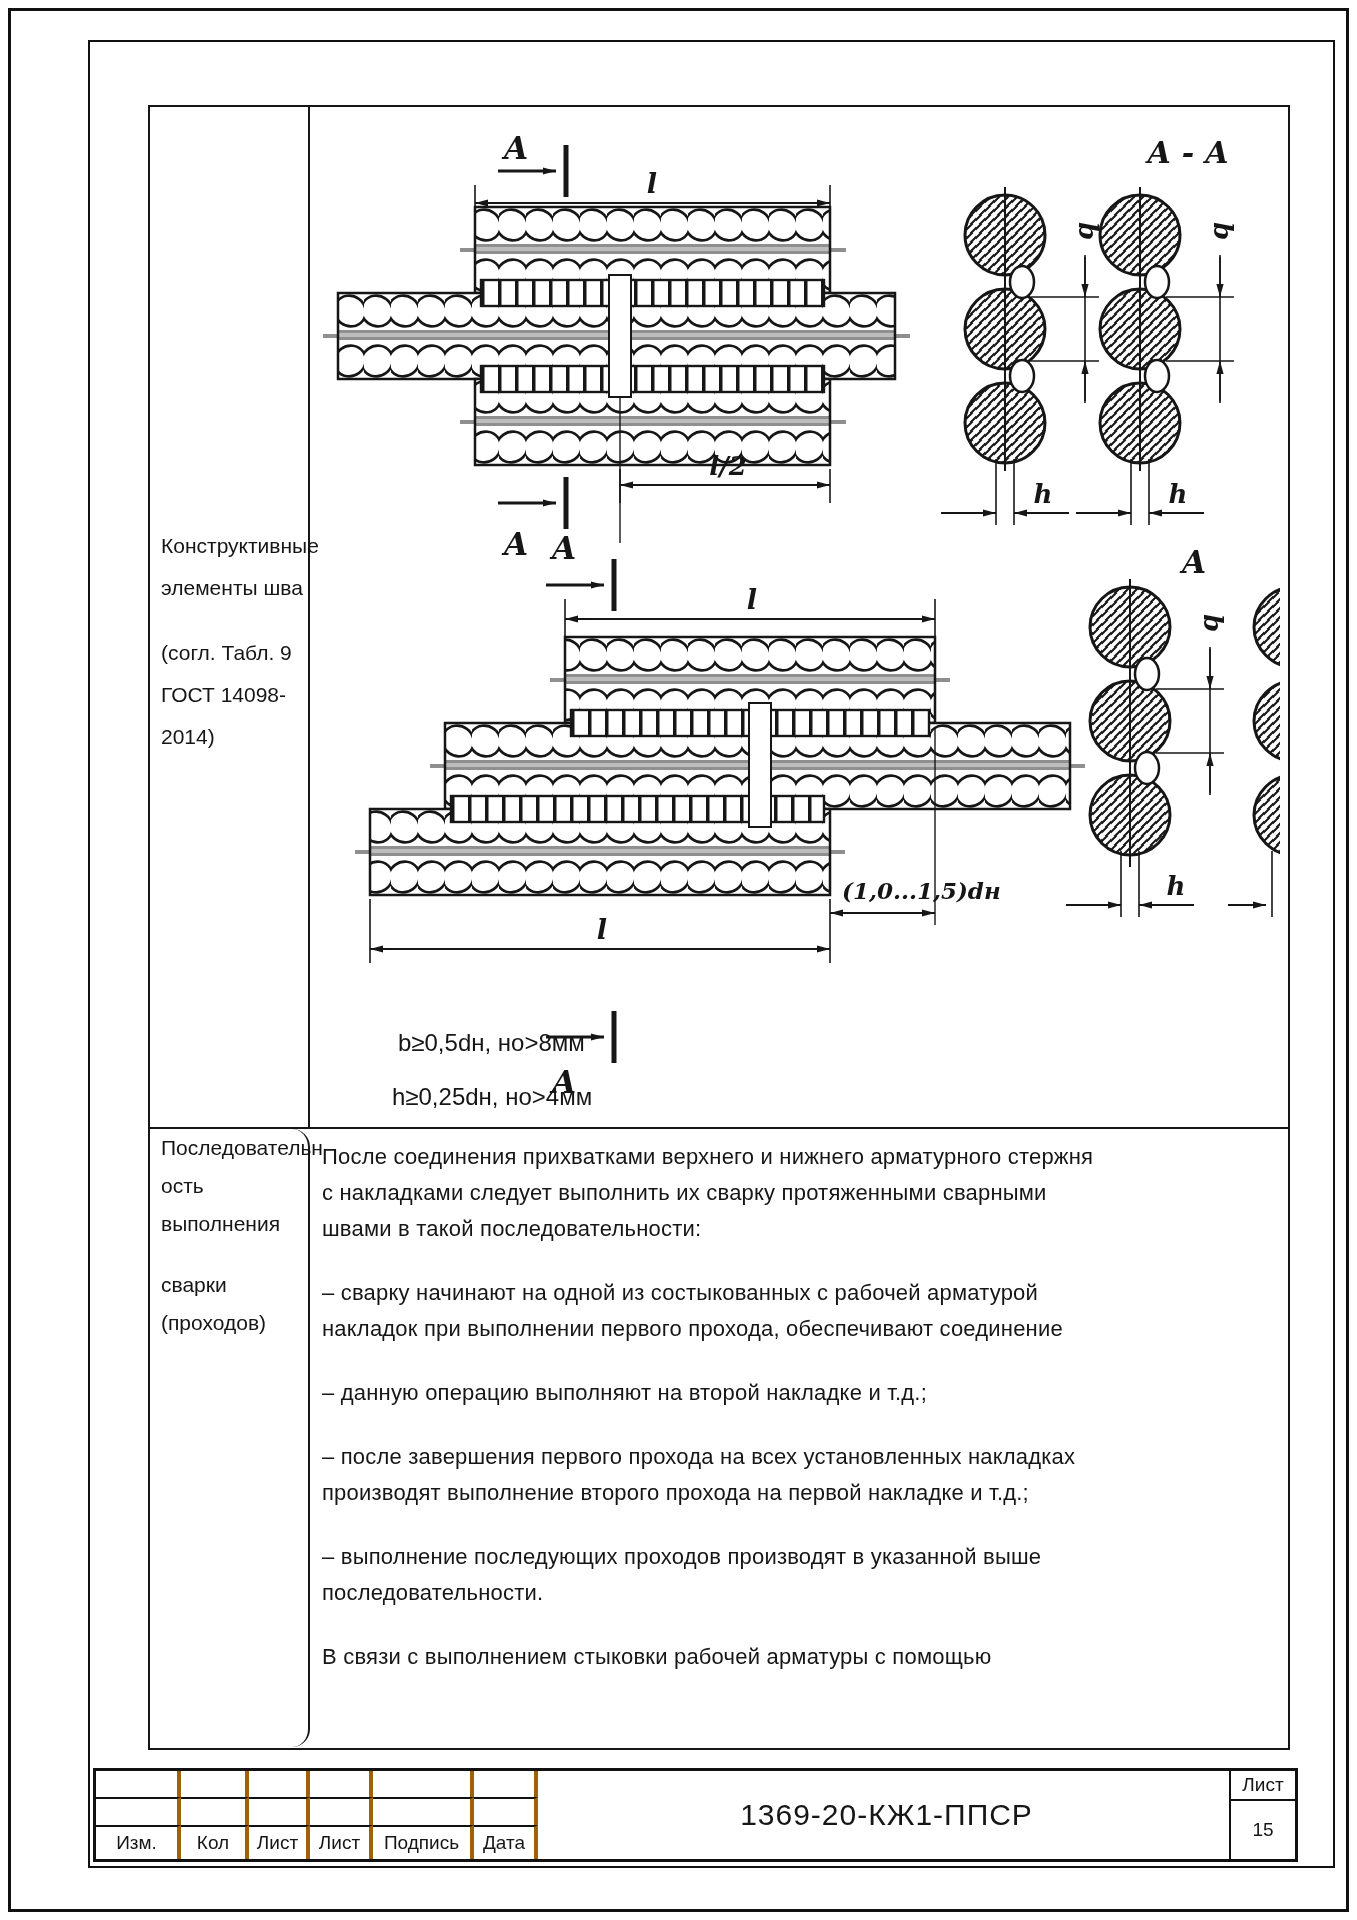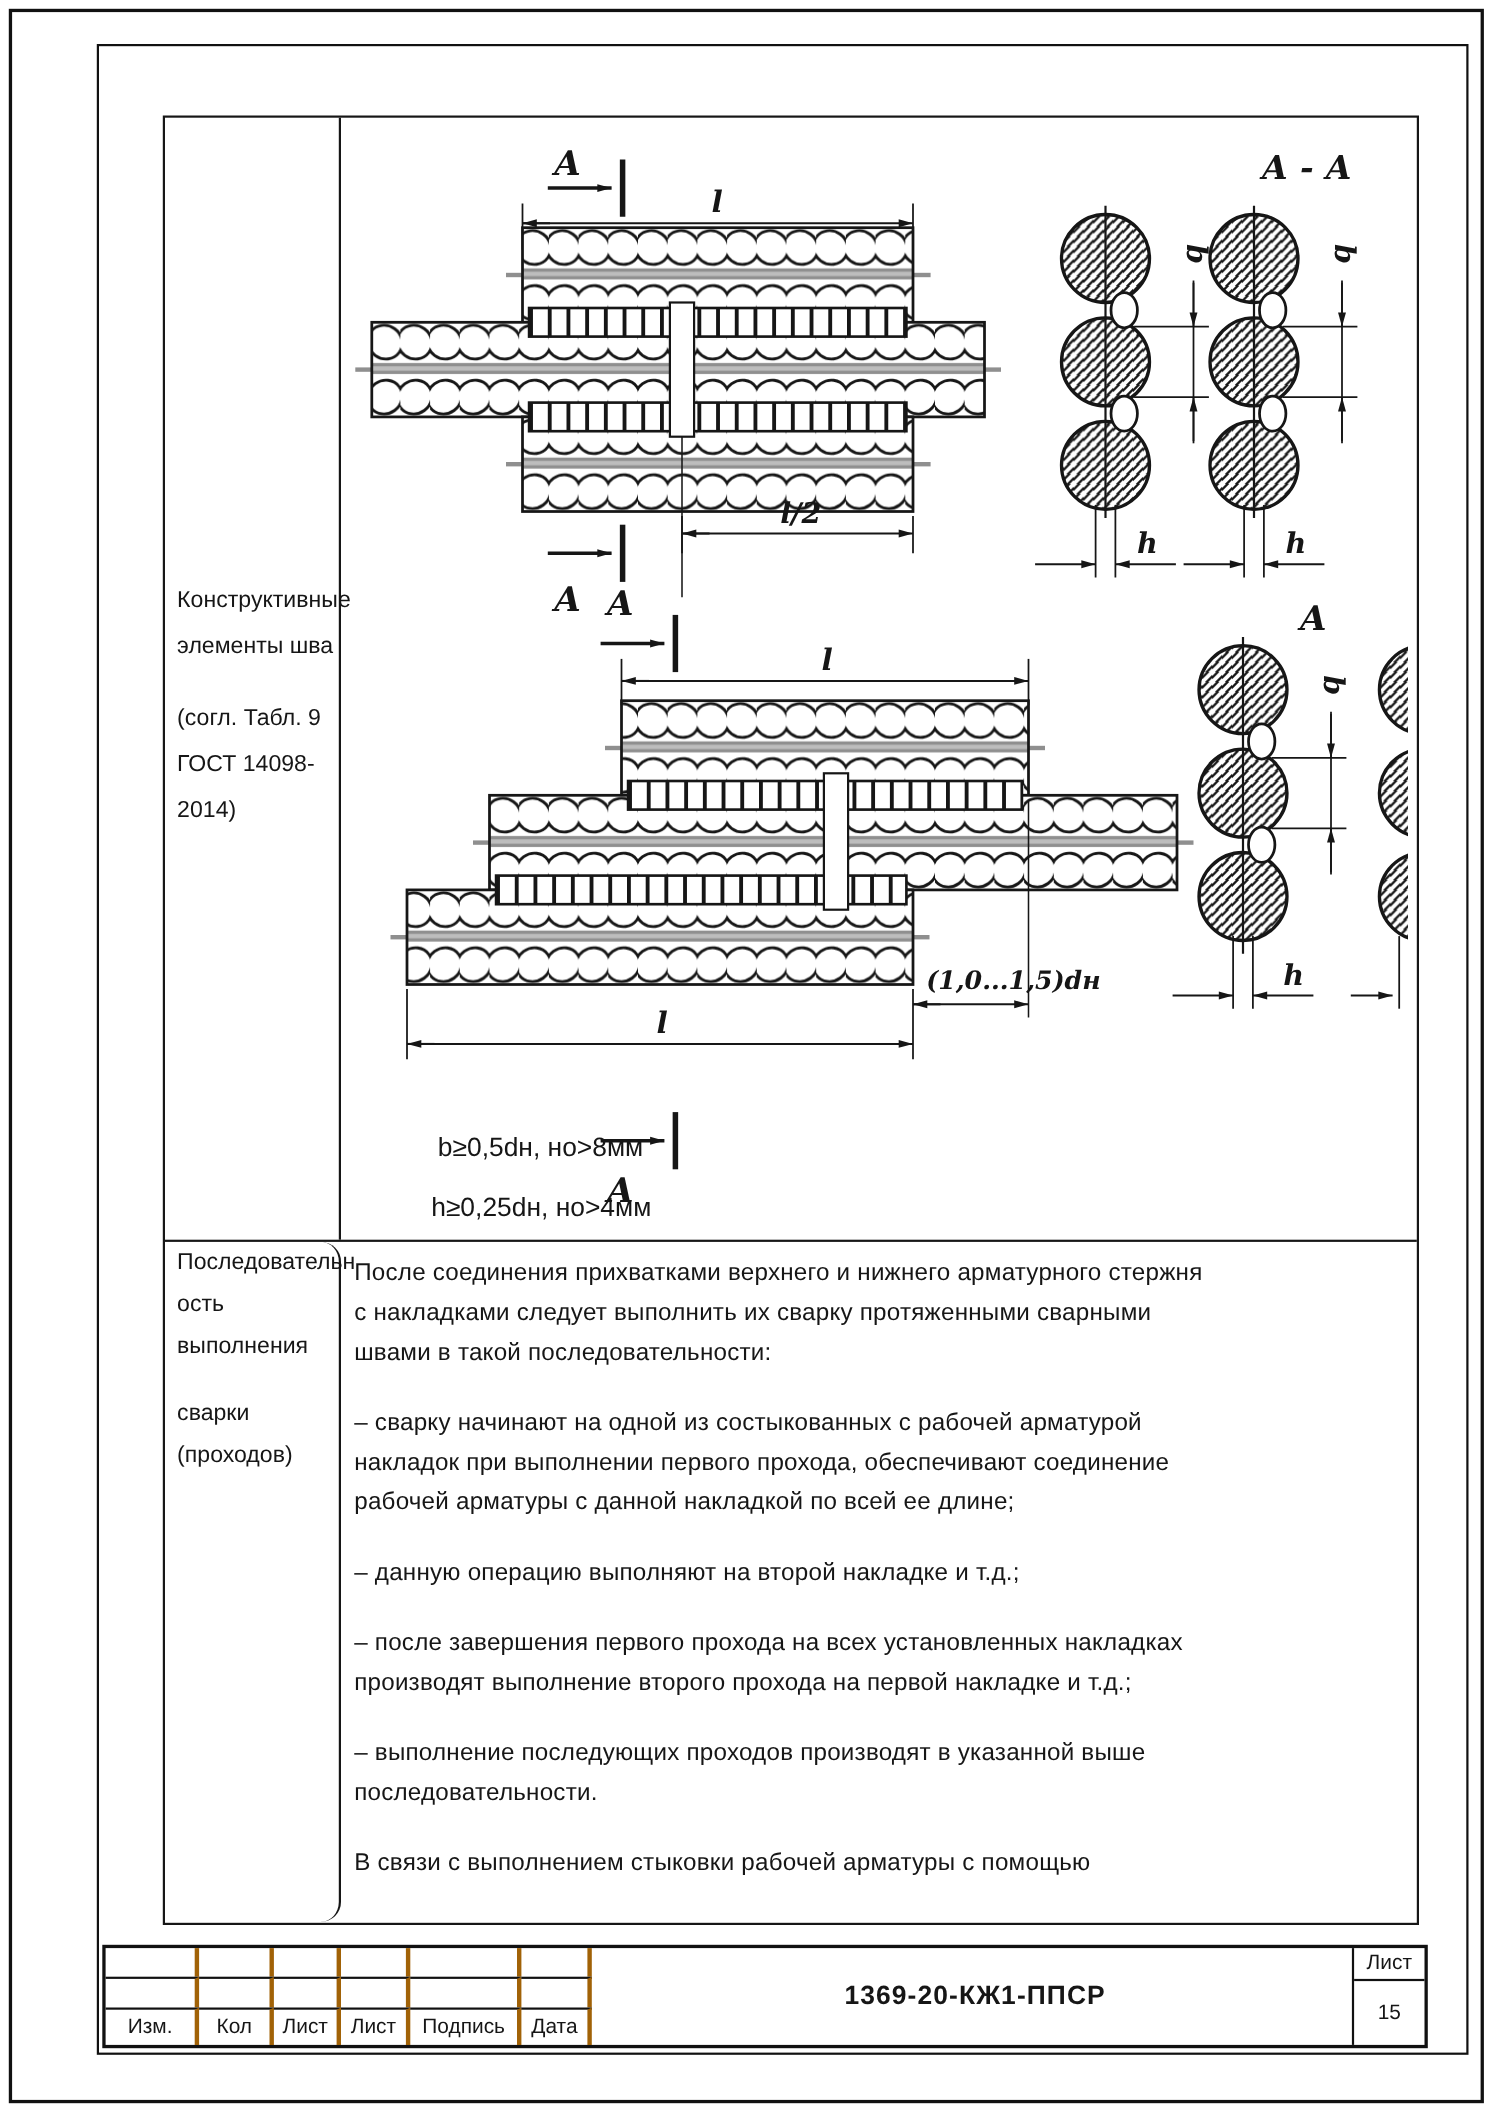--- a/index.html
+++ b/index.html
@@ -26,21 +26,21 @@
   .note-t{font-family:"Liberation Sans",sans-serif;font-size:24px;}
   
   .tblock{position:absolute;left:93px;top:1768px;width:1205px;height:94px;border:3px solid #111;
           box-sizing:border-box;display:flex;background:#fff;}
   .tb-left{width:448px;display:grid;grid-template-columns:85px 68px 61px 63px 101px 64px;
            grid-template-rows:26px 28px 1fr;box-sizing:border-box;}
   .tb-left .c{border-right:4px solid #a16207;box-sizing:border-box;display:flex;align-items:center;justify-content:center;
               font-size:19px;white-space:nowrap;overflow:hidden;}
   .tb-left .rw2,.tb-left .rw3{border-top:2px solid #111;}
   .tb-center{flex:1;display:flex;align-items:center;justify-content:center;}
-  .code{font-size:24px;font-weight:700;letter-spacing:1px;}
+  .code{font-size:30px;font-weight:400;letter-spacing:1px;}
   .tb-right{width:66px;border-left:2px solid #111;box-sizing:border-box;display:flex;flex-direction:column;}
   .tb-sheet-label{height:30px;border-bottom:2px solid #111;box-sizing:border-box;display:flex;align-items:center;justify-content:center;font-size:19px;}
   .tb-sheet-num{flex:1;display:flex;align-items:center;justify-content:center;font-size:19px;}
 </style>
 </head>
 <body>
 
 <div class="page">
   <div class="outer-border"></div>
   <div class="inner-frame"></div>
@@ -267,21 +267,20 @@
       </div>
       <div class="rcell textcell">
         <div class="para">
           <div class="tl">После соединения прихватками верхнего и нижнего арматурного стержня</div>
           <div class="tl">с накладками следует выполнить их сварку протяженными сварными</div>
           <div class="tl">швами в такой последовательности:</div>
         </div>
         <div class="para">
           <div class="tl">– сварку начинают на одной из состыкованных с рабочей арматурой</div>
           <div class="tl">накладок при выполнении первого прохода, обеспечивают соединение</div>
-          <div class="tl">рабочей арматуры с данной накладкой по всей ее длине;</div>
         </div>
         <div class="para">
           <div class="tl">– данную операцию выполняют на второй накладке и т.д.;</div>
         </div>
         <div class="para">
           <div class="tl">– после завершения первого прохода на всех установленных накладках</div>
           <div class="tl">производят выполнение второго прохода на первой накладке и т.д.;</div>
         </div>
         <div class="para">
           <div class="tl">– выполнение последующих проходов производят в указанной выше</div>

